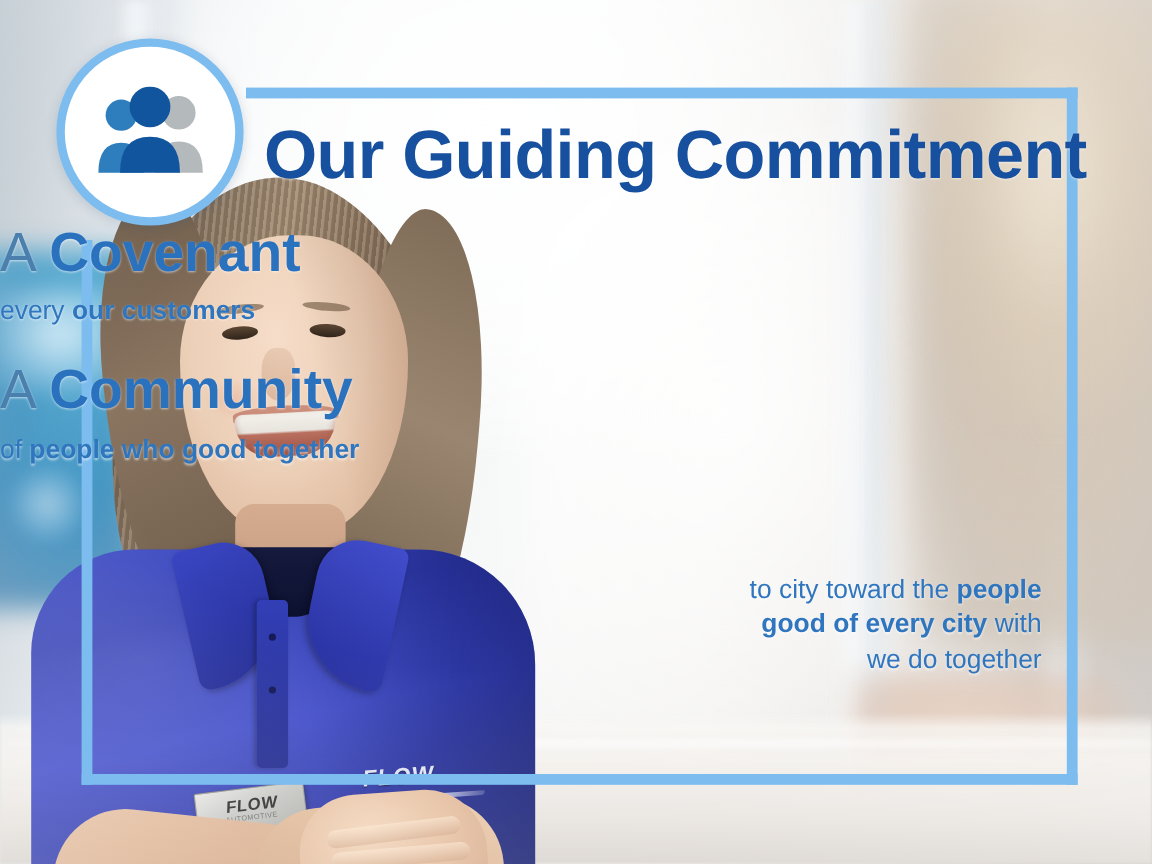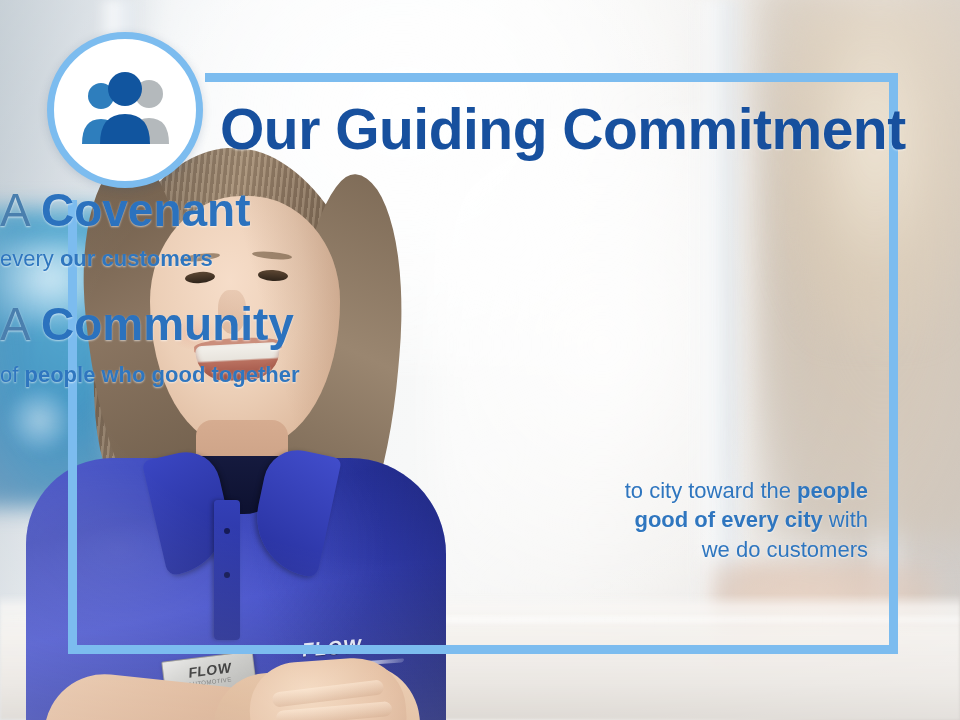--- a/index.html
+++ b/index.html
@@ -487,17 +487,17 @@
     </div>
     <div class="p-sub">
       <div><span>of </span><b>people who good together</b></div>
     </div>
   </div>
 
   <div class="principle block3">
     <div class="p-sub">
       <div><span>to city toward the </span><b>people</b></div>
       <div><b>good of every city</b><span> with</span></div>
-      <div>we do customers</div>
+      <div>we do together</div>
     </div>
   </div>
 
 </div>
 
 </body></html>

